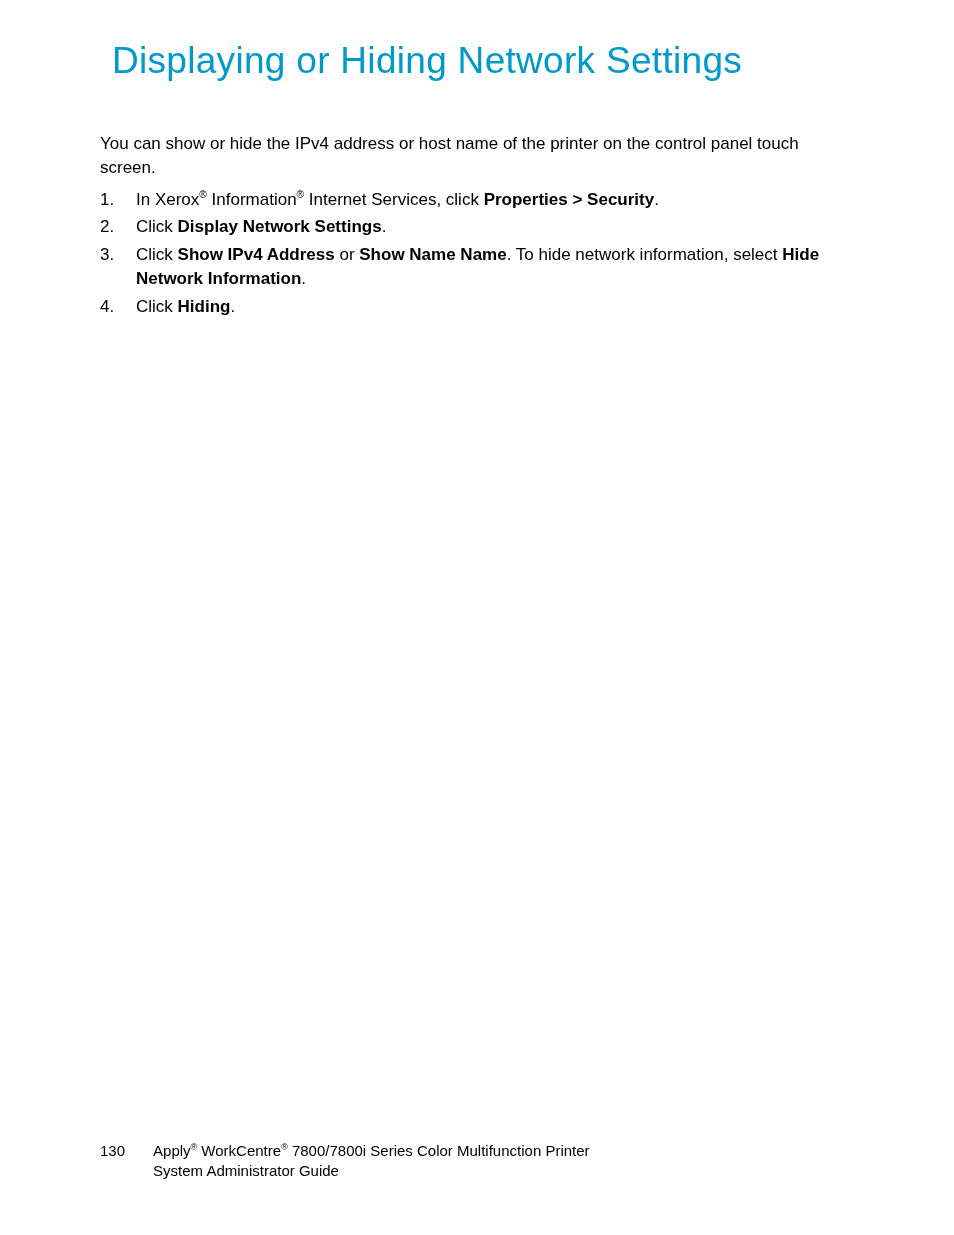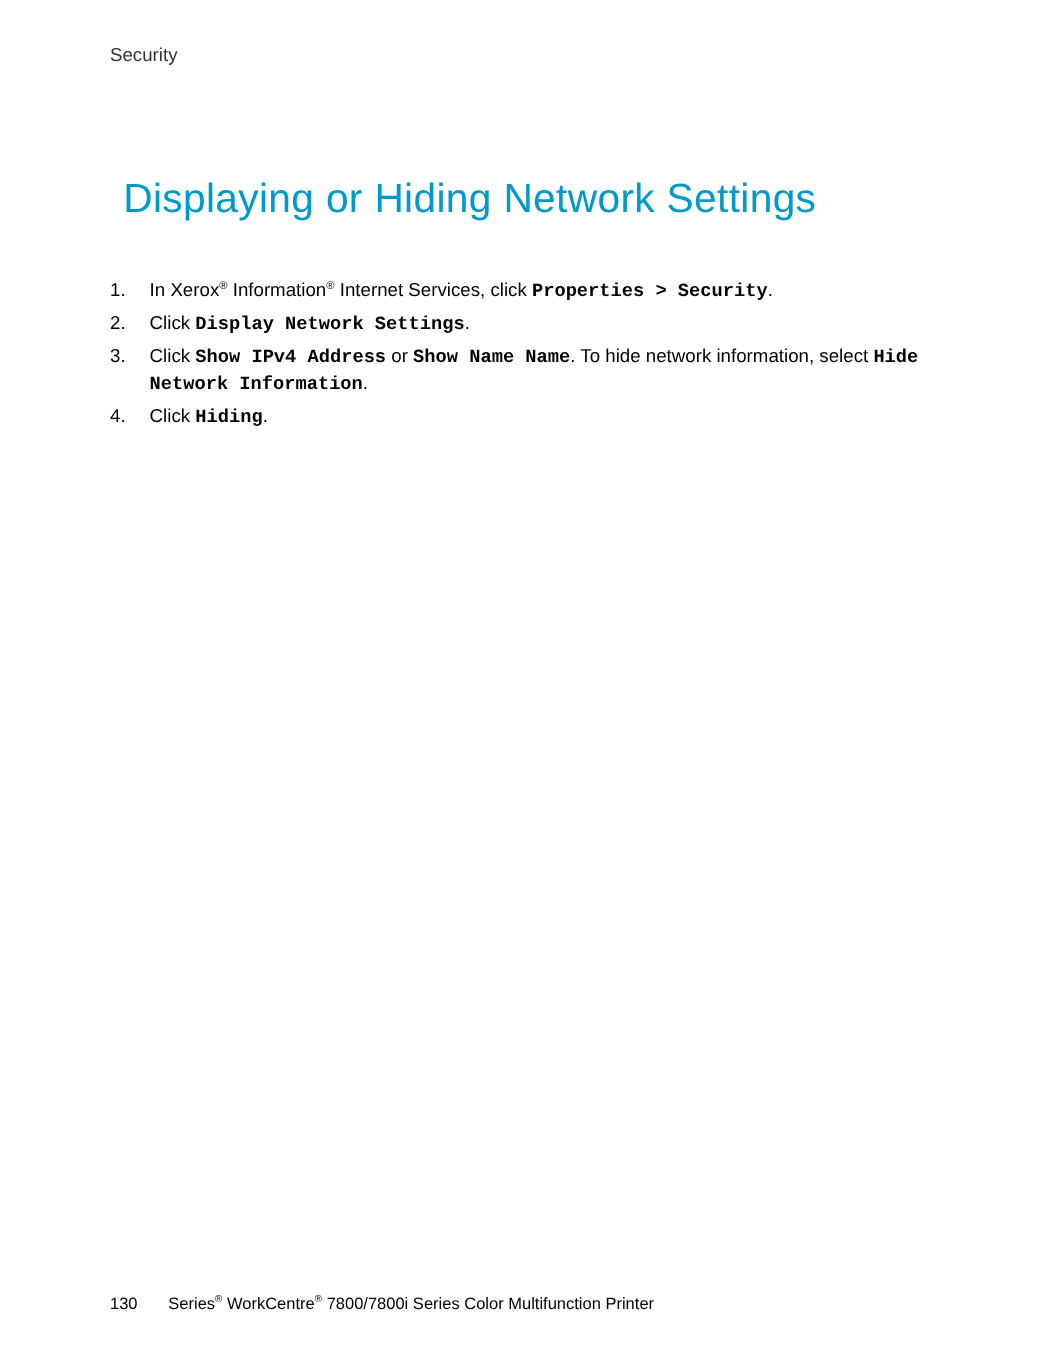--- a/index.html
+++ b/index.html
@@ -51,52 +51,51 @@
       padding-left: 36px;
       position: relative;
     }
     .step-num {
       position: absolute;
       left: 0;
       top: 0;
     }
     .bold {
       font-weight: 600;
-      font-family: Liberation Mono, monospace;
     }
     .sup {
       font-size: 0.6em;
       vertical-align: super;
       line-height: 0;
     }
     .footer {
       position: absolute;
-      bottom: 40px;
+      bottom: 55px;
       left: 100px;
       display: flex;
       align-items: flex-start;
       font-size: 15px;
       color: #000000;
     }
     .page-number {
       margin-right: 28px;
       line-height: 1.3;
     }
     .footer-text {
       line-height: 1.3;
     }
   </style>
 </head>
 <body>
 
 <div class="page">
-  <div class="header-label">Security</div>
 
   <h1 class="main-title">Displaying or Hiding Network Settings</h1>
 
+  <p class="intro-text">You can show or hide the IPv4 address or host name of the printer on the control panel touch screen.</p>
 
   <ol class="steps">
     <li class="step">
       <span class="step-num">1.</span>
       <span>In Xerox</span><span class="sup">®</span><span> Information</span><span class="sup">®</span><span> Internet Services, click </span><span class="bold">Properties &gt; Security</span><span>.</span>
     </li>
     <li class="step">
       <span class="step-num">2.</span>
       <span>Click </span><span class="bold">Display Network Settings</span><span>.</span>
     </li>
@@ -107,17 +106,18 @@
     <li class="step">
       <span class="step-num">4.</span>
       <span>Click </span><span class="bold">Hiding</span><span>.</span>
     </li>
   </ol>
 
   <div class="footer">
     <div class="page-number">130</div>
     <div class="footer-text">
       <div>
-        <span>Series</span><span class="sup">®</span><span> WorkCentre</span><span class="sup">®</span><span> 7800/7800i Series Color Multifunction Printer</span>
+        <span>Apply</span><span class="sup">®</span><span> WorkCentre</span><span class="sup">®</span><span> 7800/7800i Series Color Multifunction Printer</span>
       </div>
+      <div>System Administrator Guide</div>
     </div>
   </div>
 </div>
 
 </body></html>

